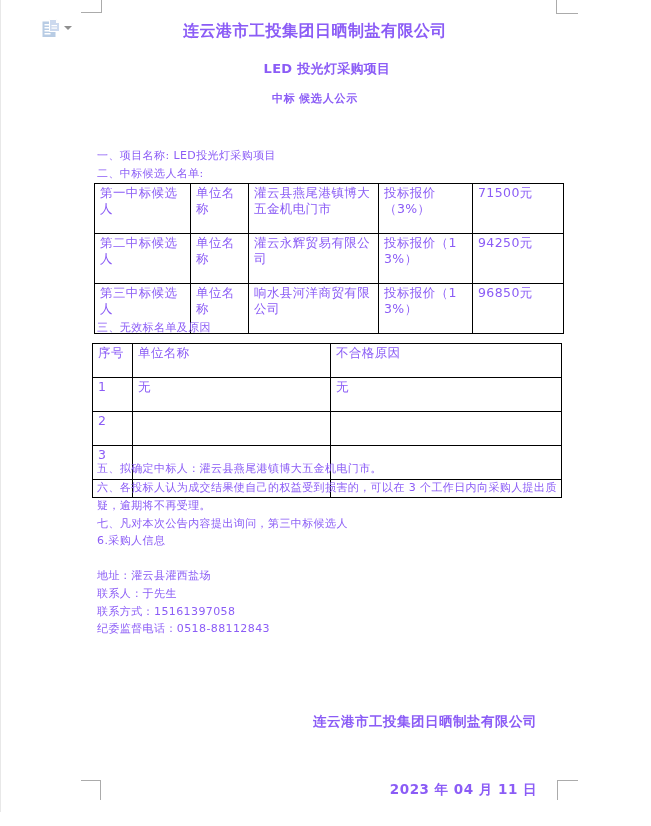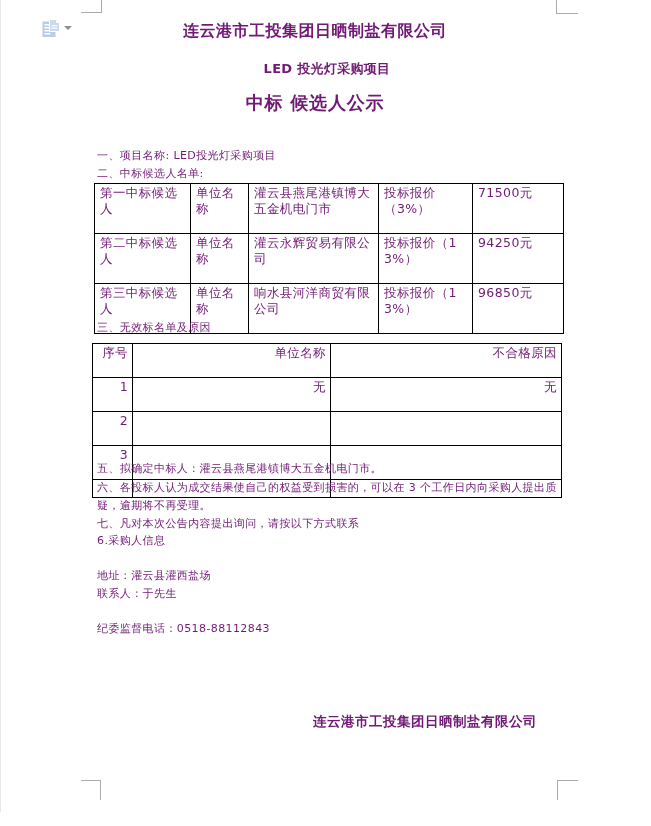--- a/index.html
+++ b/index.html
@@ -1,50 +1,50 @@
 <!DOCTYPE html>
 <html><head>
 <meta charset="utf-8">
 <style>
   html,body{margin:0;padding:0;background:#fff;}
   #page{
     position:relative;
     width:630px;height:826px;
     background:#ffffff;
     font-family:"DejaVu Sans",sans-serif;
-    color:#701a75;
+    color:#8b5cf6;
     overflow:hidden;
   }
   .page-edge{position:absolute;left:0;top:0;width:1px;height:812px;background:#e8e8e8;}
   
   .mark{position:absolute;}
   .mark-tl{left:81px;top:0;width:20px;height:12px;border-right:1px solid #ababab;border-bottom:1px solid #ababab;}
   .mark-tr{left:556px;top:0;width:21px;height:13px;border-left:1px solid #ababab;border-bottom:1px solid #ababab;}
   .mark-bl{left:81px;top:780px;width:19px;height:19px;border-right:1px solid #ababab;border-top:1px solid #ababab;}
   .mark-br{left:557px;top:780px;width:20px;height:19px;border-left:1px solid #ababab;border-top:1px solid #ababab;}
 
   .paste-btn{position:absolute;left:42px;top:19px;width:18px;height:21px;cursor:pointer;}
   .paste-arrow{position:absolute;left:64px;top:26px;width:0;height:0;
     border-left:4px solid transparent;border-right:4px solid transparent;border-top:4px solid #8f8f8f;}
 
   .title{position:absolute;left:0;right:0;text-align:center;font-weight:bold;white-space:pre;}
   .title1{top:21px;font-size:16px;letter-spacing:0.5px;}
   .title2{top:60px;font-size:13px;letter-spacing:0.3px;padding-left:24px;}
-  .title3{top:91px;font-size:18px;letter-spacing:0.8px;}
+  .title3{top:91px;font-size:11px;letter-spacing:0.8px;font-family:Liberation Serif, serif;}
 
   .bodyline{position:absolute;left:97px;font-size:11px;line-height:16px;letter-spacing:0.4px;white-space:pre;}
   .para{white-space:normal;width:472px;line-height:18px;}
 
   table{border-collapse:collapse;position:absolute;table-layout:fixed;}
   td{border:1px solid #000;font-size:12.5px;line-height:16px;letter-spacing:0.4px;
      vertical-align:top;padding:1px 4px 16px 5px;overflow:hidden;word-break:break-all;}
   #candidates-table{left:94px;top:183px;width:469px;}
   #candidates-table tr{height:34px;}
   #invalid-table{left:92px;top:343px;width:469px;}
-  #invalid-table tr{height:17px;text-align:right;}
+  #invalid-table tr{height:17px;}
   #invalid-table tr.hrow{height:18px;}
   #invalid-table tr.lrow{height:18px;}
 
   .signature{position:absolute;right:93px;top:665px;text-align:right;font-weight:bold;
     font-size:13.5px;line-height:22.5px;letter-spacing:0.5px;white-space:pre;}
 </style>
 </head>
 <body>
 
 <div id="page">
@@ -143,23 +143,25 @@
       <tr class="lrow">
         <td></td>
         <td></td>
         <td></td>
       </tr>
     </tbody>
   </table>
 
   <div class="bodyline" style="top:461px">五、拟确定中标人：灌云县燕尾港镇博大五金机电门市。</div>
   <div class="bodyline para" style="top:479px">六、各投标人认为成交结果使自己的权益受到损害的，可以在 3 个工作日内向采购人提出质疑，逾期将不再受理。</div>
-  <div class="bodyline" style="top:516px">七、凡对本次公告内容提出询问，请按以下方式联系</div>
+  <div class="bodyline" style="top:516px">七、凡对本次公告内容提出询问，第三中标候选人</div>
   <div class="bodyline" style="top:533px">6.采购人信息</div>
   <div class="bodyline" style="top:568px">地址：灌云县灌西盐场</div>
   <div class="bodyline" style="top:586px">联系人：于先生</div>
+  <div class="bodyline" style="top:604px">联系方式：15161397058</div>
   <div class="bodyline" style="top:621px">纪委监督电话：0518-88112843</div>
 
   <div class="signature">
     <div>连云港市工投集团日晒制盐有限公司</div>
+    <div>2023 年 04 月 11 日</div>
   </div>
 
 </div>
 
 </body></html>

